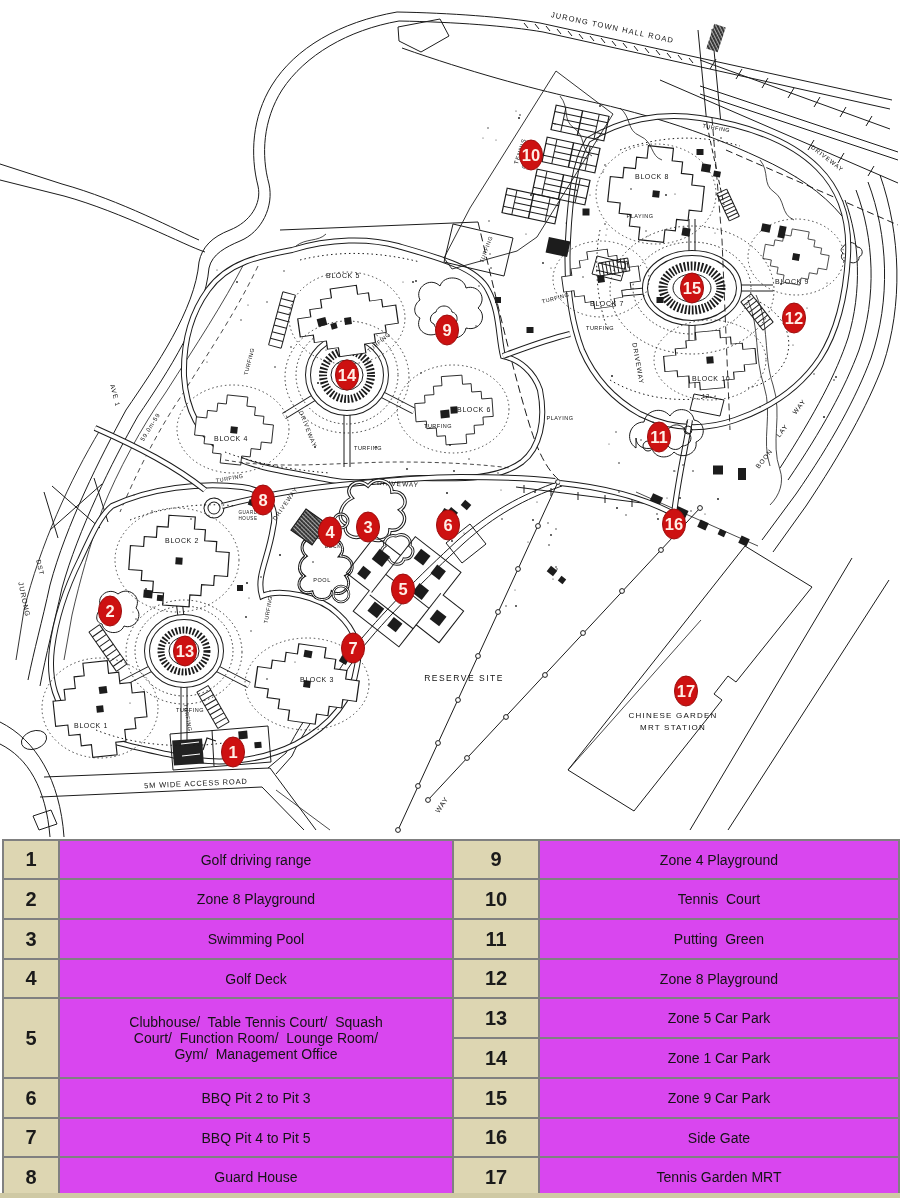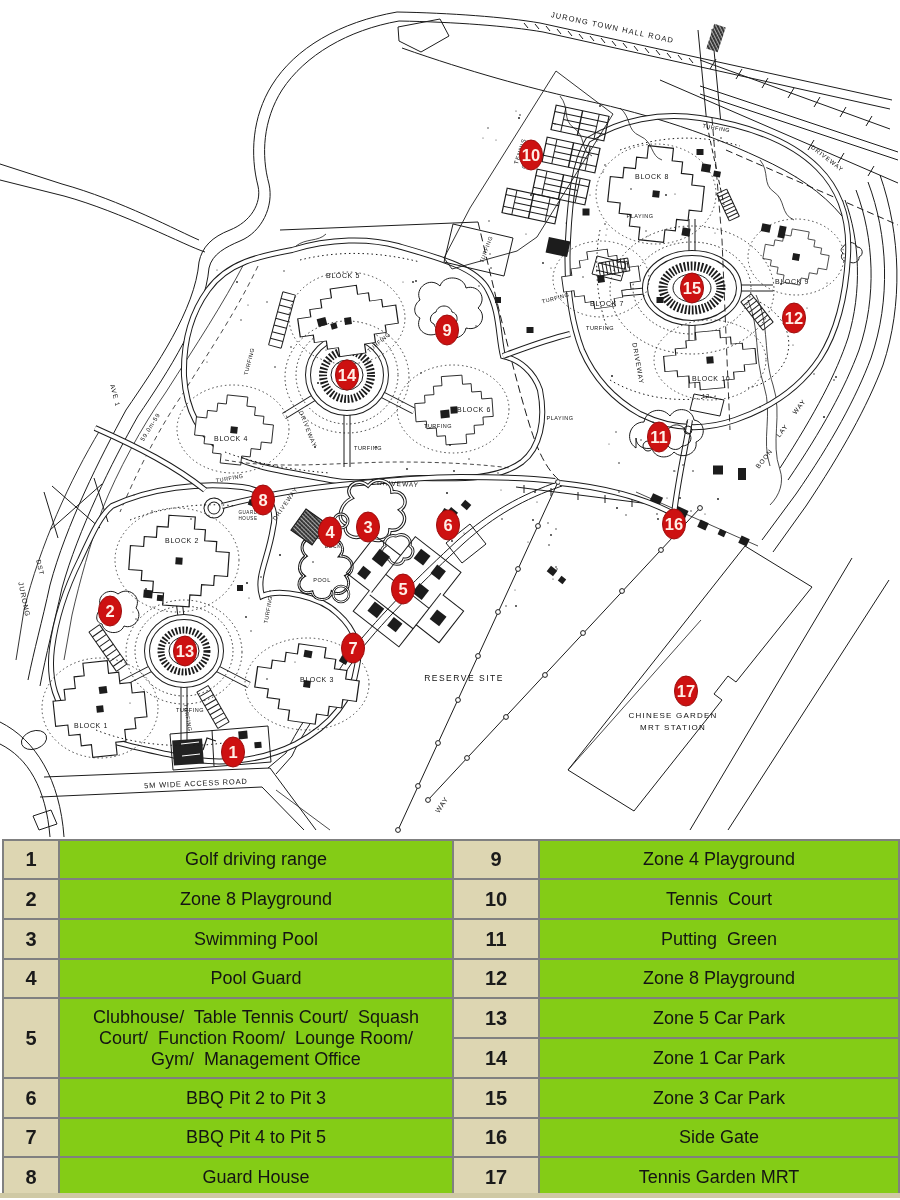--- a/index.html
+++ b/index.html
@@ -1,21 +1,21 @@
 <!DOCTYPE html>
 <html><head>
 <meta charset="utf-8">
 <style>
 html,body{margin:0;padding:0;background:#fff;width:900px;height:1200px;overflow:hidden;}
 body{font-family:"Liberation Sans",sans-serif;}
 #map{position:absolute;left:0;top:0;}
 #legend{position:absolute;left:0;top:837px;width:900px;}
 table{border-collapse:collapse;table-layout:fixed;}
 td{border:2px solid #808080;padding:0;text-align:center;vertical-align:middle;
-   font-size:18px;color:#141414;background:#84cc16;}
+   font-size:14px;color:#141414;background:#d946ef;}
 td.n{background:#ddd6b2;font-weight:bold;font-size:20px;color:#1a1a1a;}
 #tanline{position:absolute;left:0px;top:356px;width:900px;height:5px;background:#cfc9a4;z-index:5;}
 </style>
 </head>
 <body>
 
 <svg id="map" width="900" height="837" viewBox="0 0 900 837">
 <rect width="900" height="837" fill="#ffffff"></rect>
 <g fill="none" stroke="#1c1c1c" stroke-width="1" font-family="Liberation Sans, sans-serif">
 
@@ -752,21 +752,21 @@
 <tr style="height:40px">
           <td class="n">2</td>
           <td>Zone 8 Playground</td>
         </tr>
 <tr style="height:40px">
           <td class="n">3</td>
           <td>Swimming Pool</td>
         </tr>
 <tr style="height:39px">
           <td class="n">4</td>
-          <td>Pool Guard</td>
+          <td>Golf Deck</td>
         </tr>
 <tr style="height:80px">
           <td class="n">5</td>
           <td>Clubhouse/&nbsp; Table&nbsp;Tennis&nbsp;Court/&nbsp; Squash<br>Court/&nbsp; Function&nbsp;Room/&nbsp; Lounge&nbsp;Room/<br>Gym/&nbsp; Management&nbsp;Office</td>
         </tr>
 <tr style="height:40px">
           <td class="n">6</td>
           <td>BBQ Pit 2 to Pit 3</td>
         </tr>
 <tr style="height:39px">
@@ -805,21 +805,21 @@
 <tr style="height:40px">
           <td class="n">13</td>
           <td>Zone 5 Car Park</td>
         </tr>
 <tr style="height:40px">
           <td class="n">14</td>
           <td>Zone 1 Car Park</td>
         </tr>
 <tr style="height:40px">
           <td class="n">15</td>
-          <td>Zone 3 Car Park</td>
+          <td>Zone 9 Car Park</td>
         </tr>
 <tr style="height:39px">
           <td class="n">16</td>
           <td>Side Gate</td>
         </tr>
 <tr style="height:40px">
           <td class="n">17</td>
           <td>Tennis Garden MRT</td>
         </tr>
 </tbody>

